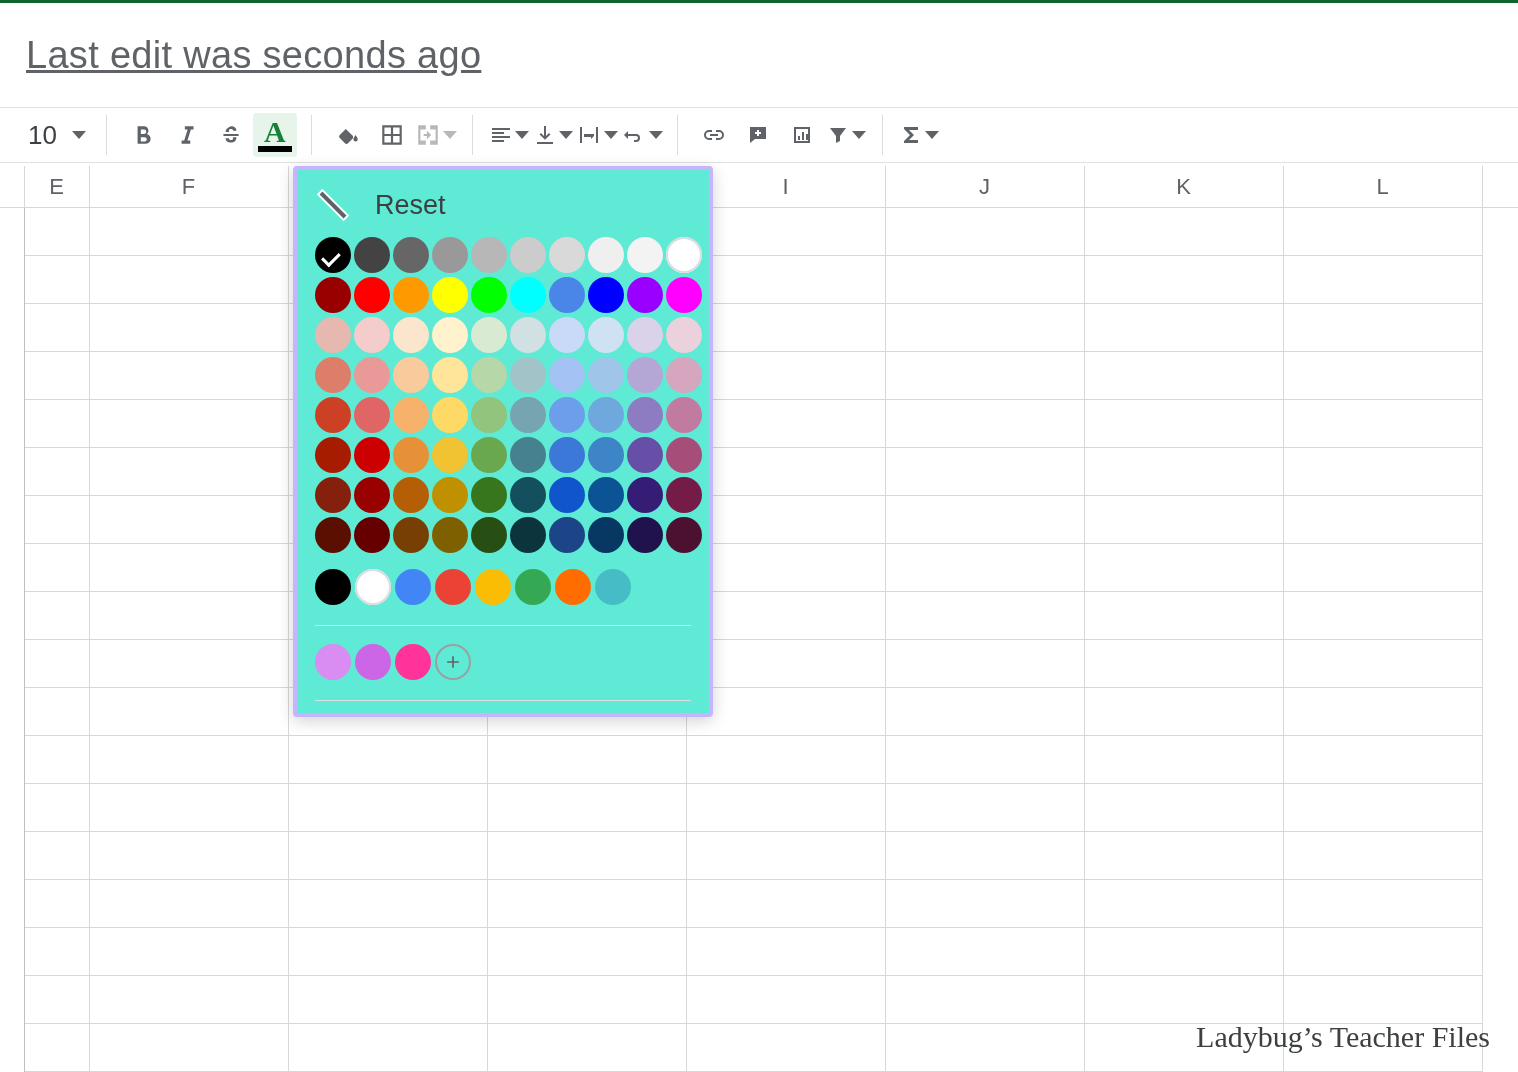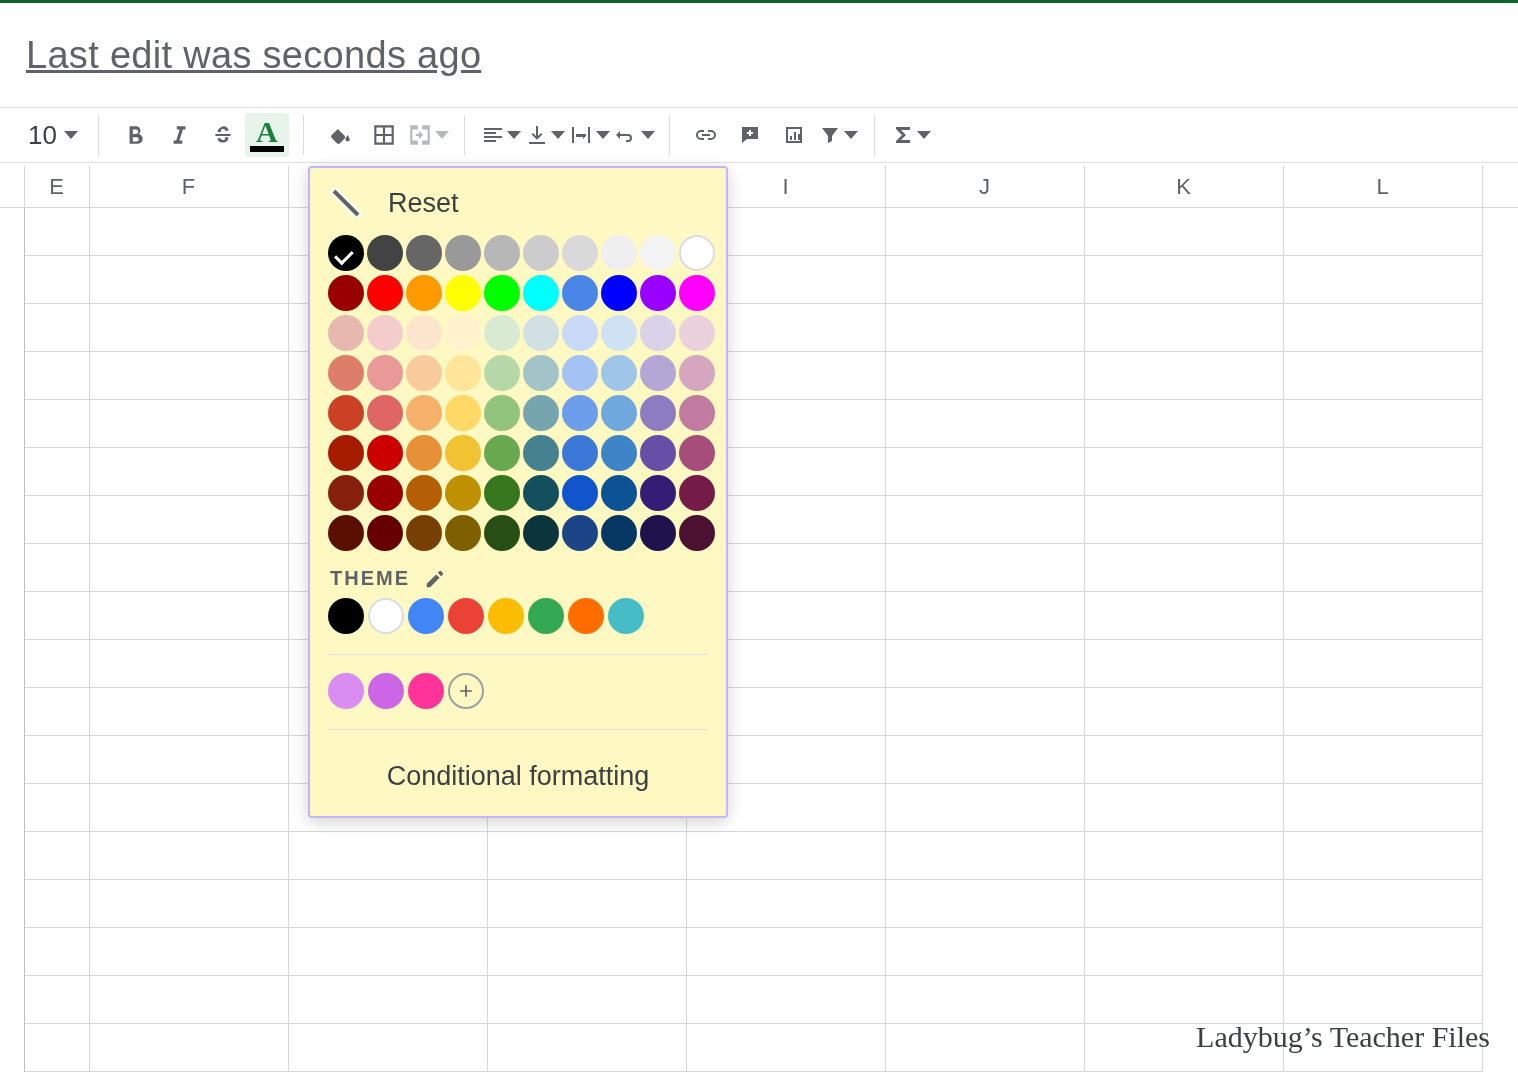--- a/index.html
+++ b/index.html
@@ -15,21 +15,21 @@
              display:flex; align-items:center; padding:0 10px; gap:0; }
   .tb-group { display:flex; align-items:center; }
   .tb-sep { width:1px; height:40px; background:#dadce0; margin:0 14px; }
 
   .tb-btn { display:inline-flex; align-items:center; justify-content:center;
             min-width:44px; height:44px; border-radius:4px; color:#5f6368; cursor:pointer; }
   .tb-btn.active { background:#e6f4ea; }
   .tb-btn .caret { margin-left:2px; }
   .tb-btn svg { display:block; }
 
-  .font-size-box { display:flex; align-items:center; gap:7px; padding:0 6px 0 18px; }
+  .font-size-box { display:flex; align-items:center; gap:15px; padding:0 6px 0 18px; }
   .font-size-val { font-size:26px; color:#3c4043; }
   .caret-down { width:0; height:0; border-left:7px solid transparent; border-right:7px solid transparent;
                 border-top:8px solid #5f6368; }
 
   .text-color-btn { flex-direction:column; gap:0; background:#e6f4ea; }
   .text-color-A { font-family:"Times New Roman", serif; font-size:30px; font-weight:600; color:#188038; line-height:26px; }
   .text-color-bar { width:34px; height:6px; background:#000; margin-top:1px; }
 
   
   .sheet { position:absolute; left:0; right:0; top:163px; bottom:0; overflow:hidden; }
@@ -39,22 +39,22 @@
         font-size:22px; color:#5f6368; letter-spacing:1px; }
   .ch.first { flex:0 0 65px; } 
 
   .rows { }
   .row { display:flex; height:48px; }
   .row .gutter { width:25px; border-right:1px solid #bfbfbf; }
   .cell { flex:0 0 199px; border-right:1px solid #d7d7d7; border-bottom:1px solid #d7d7d7; }
   .cell.first { flex:0 0 65px; }
 
   
-  .popover { position:absolute; left:308px; top:163px; width:420px; background:#fef9c3;
-             border:2px solid #c4b5fd; border-radius:4px;
+  .popover { position:absolute; left:293px; top:163px; width:420px; background:#5eead4;
+             border:4px solid #c4b5fd; border-radius:4px;
              box-shadow:0 4px 16px rgba(0,0,0,.18); padding:14px 18px 0 18px; z-index:10; }
   .reset-row { display:flex; align-items:center; gap:28px; padding:6px 0 14px 4px; }
   .reset-label { font-size:27px; color:#3c4043; }
 
   .swatch-grid { display:grid; grid-template-columns:repeat(10,36px); grid-auto-rows:36px; gap:4px 3px; padding:2px 0 10px 0; }
   .sw { width:36px; height:36px; border-radius:50%; cursor:pointer; position:relative; }
   .sw.bordered { box-shadow:inset 0 0 0 2px #dadce0; }
   .sw.selected::after { content:""; position:absolute; left:9px; top:16px; width:8px; height:14px;
       border-right:3px solid #fff; border-bottom:3px solid #fff; transform:rotate(45deg) translate(-2px,-4px); }
 
@@ -507,26 +507,20 @@
       <div class="sw" style="background: rgb(120, 63, 4);"></div>
       <div class="sw" style="background: rgb(127, 96, 0);"></div>
       <div class="sw" style="background: rgb(39, 78, 19);"></div>
       <div class="sw" style="background: rgb(12, 52, 61);"></div>
       <div class="sw" style="background: rgb(28, 69, 135);"></div>
       <div class="sw" style="background: rgb(7, 55, 99);"></div>
       <div class="sw" style="background: rgb(32, 18, 77);"></div>
       <div class="sw" style="background: rgb(76, 17, 48);"></div>
     </div>
 
-  <div class="section-label-row">
-    <span class="section-label">THEME</span>
-    <svg class="pencil" viewBox="0 0 24 24">
-        <path fill="#5f6368" d="M3 17.25V21h3.75L17 10.75l-3.75-3.75L3 17.25zM20.7 7a1 1 0 0 0 0-1.4l-2.3-2.3a1 1 0 0 0-1.4 0L15 5.3 18.7 9 20.7 7z"></path>
-      </svg>
-  </div>
   <div class="theme-row" id="theme-row">
       <div class="sw" style="background: rgb(0, 0, 0);"></div>
       <div class="sw bordered" style="background: rgb(255, 255, 255);"></div>
       <div class="sw" style="background: rgb(66, 133, 244);"></div>
       <div class="sw" style="background: rgb(234, 67, 53);"></div>
       <div class="sw" style="background: rgb(251, 188, 4);"></div>
       <div class="sw" style="background: rgb(52, 168, 83);"></div>
       <div class="sw" style="background: rgb(255, 109, 1);"></div>
       <div class="sw" style="background: rgb(70, 189, 198);"></div>
     </div>
@@ -539,16 +533,15 @@
       <div class="sw" style="background: rgb(255, 51, 153);"></div>
       <div class="add-custom">
         <svg width="20" height="20" viewBox="0 0 24 24">
           <path fill="#5f6368" d="M11 5h2v6h6v2h-6v6h-2v-6H5v-2h6z"></path>
         </svg>
       </div>
     </div>
 
   <div class="divider"></div>
 
-  <div class="cond-row">Conditional formatting</div>
 </div>
 
 <div class="watermark">Ladybug’s Teacher Files</div>
 
 </body></html>

